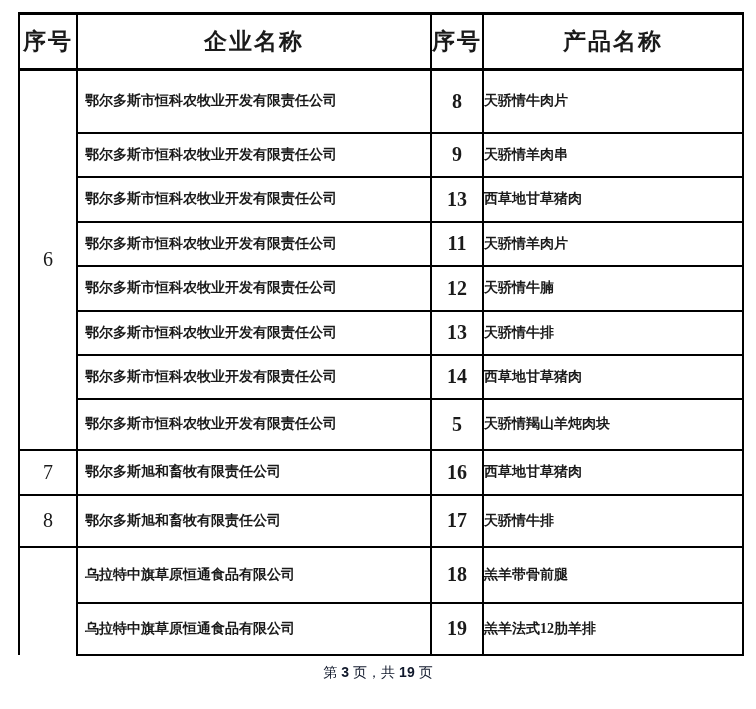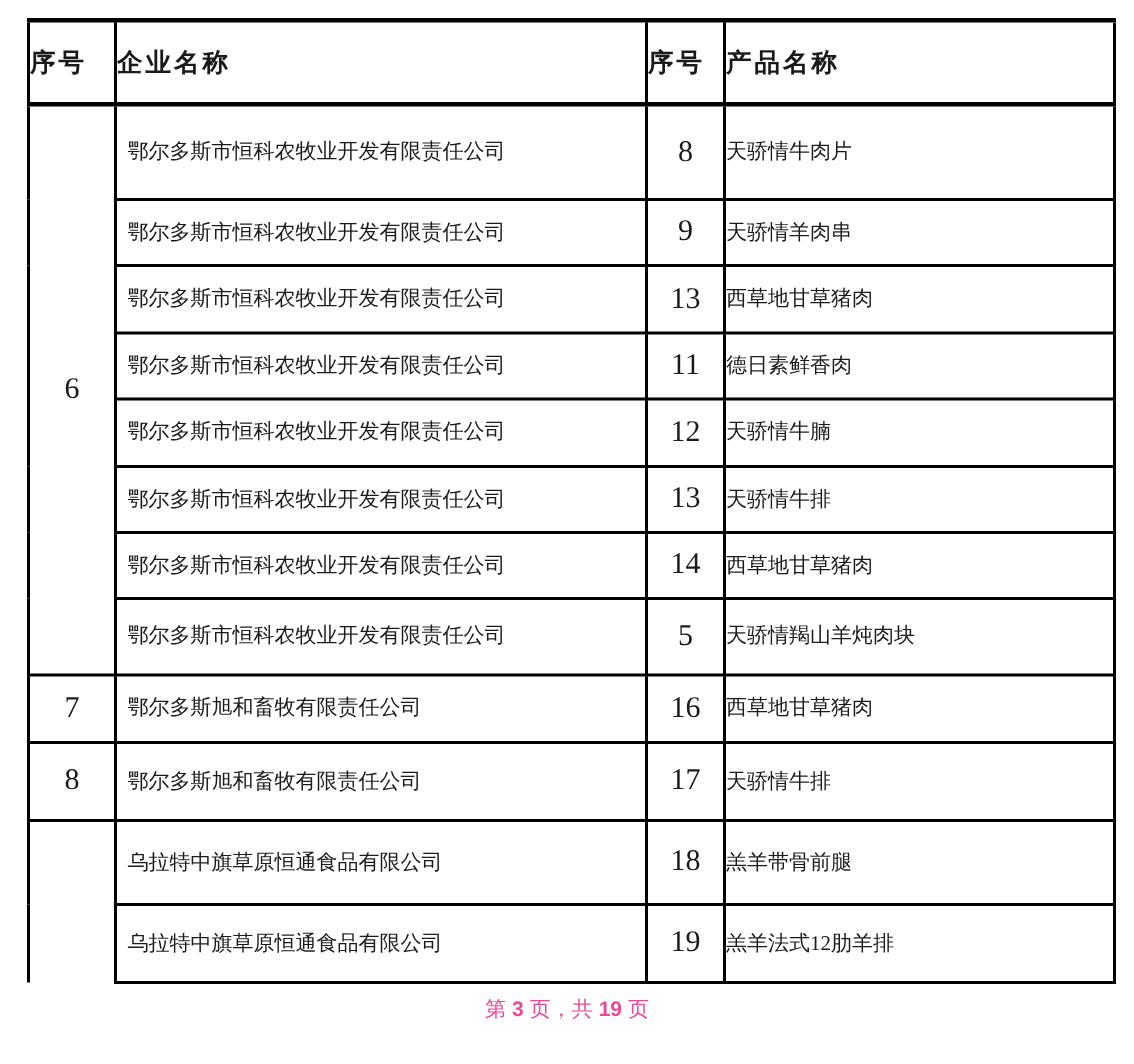--- a/index.html
+++ b/index.html
@@ -31,27 +31,28 @@
     border-top-width: 3px;
     border-bottom: none;
   }
   .products-table th,
   .products-table td {
     border: 2px solid #000000;
     padding: 0;
     vertical-align: middle;
     overflow: hidden;
     background: #ffffff;
+    font-weight: bold;
   }
   .products-table thead th {
     border-bottom-width: 3px;
-    font-size: 17px;
+    font-size: 23px;
     font-weight: bold;
     letter-spacing: 2px;
-    text-align: left;
+    text-align: center;
     height: 53px;
   }
   td.col-groupno {
     text-align: center;
     font-size: 20px;
     font-weight: normal;
   }
   td.col-groupno.no-bottom {
     border-bottom-style: hidden;
   }
@@ -67,21 +68,21 @@
   td.col-product {
     font-size: 14px;
   }
   .footer {
     position: absolute;
     top: 664px;
     left: 0;
     width: 756px;
     text-align: center;
     font-size: 14px;
-    color: #ec4899;
+    color: #0f172a;
   }
   .footer .num {
     font-family: "Liberation Sans", sans-serif;
     font-weight: bold;
     margin: 0 4px;
   }
 </style>
 </head>
 <body>
 
@@ -115,21 +116,21 @@
           <td class="col-product">天骄情羊肉串</td>
         </tr>
         <tr style="height: 45px;">
           <td class="col-company">鄂尔多斯市恒科农牧业开发有限责任公司</td>
           <td class="col-no">13</td>
           <td class="col-product">西草地甘草猪肉</td>
         </tr>
         <tr style="height: 44px;">
           <td class="col-company">鄂尔多斯市恒科农牧业开发有限责任公司</td>
           <td class="col-no">11</td>
-          <td class="col-product">德日素鲜香肉</td>
+          <td class="col-product">天骄情羊肉片</td>
         </tr>
         <tr style="height: 45px;">
           <td class="col-company">鄂尔多斯市恒科农牧业开发有限责任公司</td>
           <td class="col-no">12</td>
           <td class="col-product">天骄情牛腩</td>
         </tr>
         <tr style="height: 44px;">
           <td class="col-company">鄂尔多斯市恒科农牧业开发有限责任公司</td>
           <td class="col-no">13</td>
           <td class="col-product">天骄情牛排</td>

